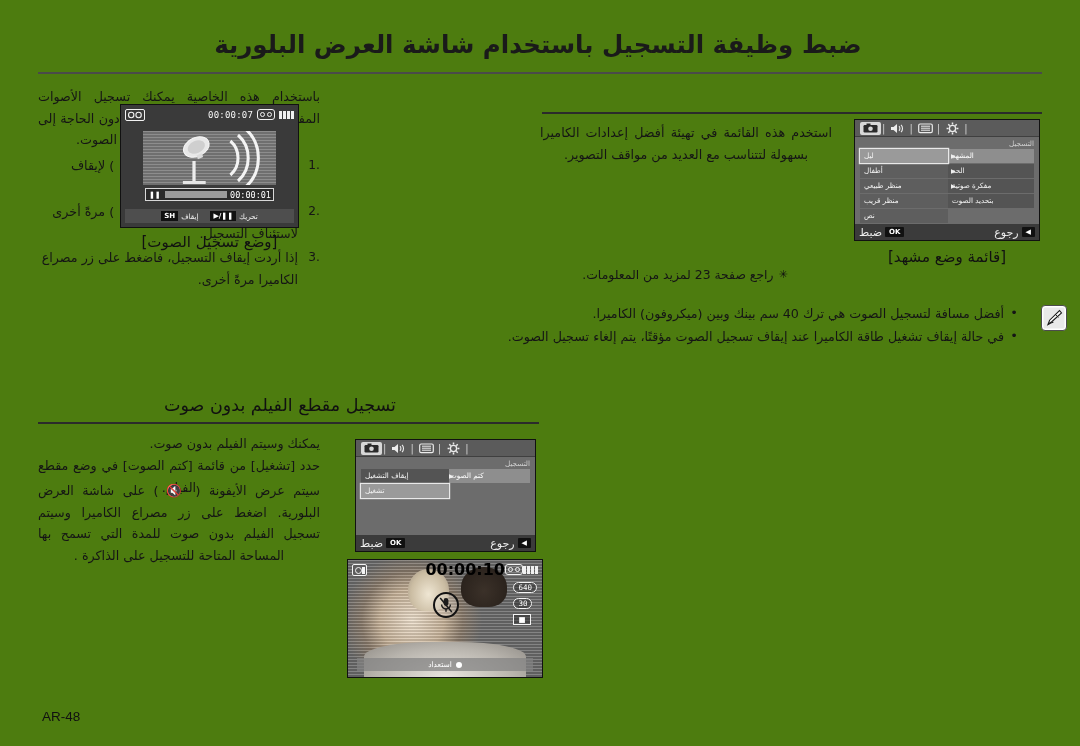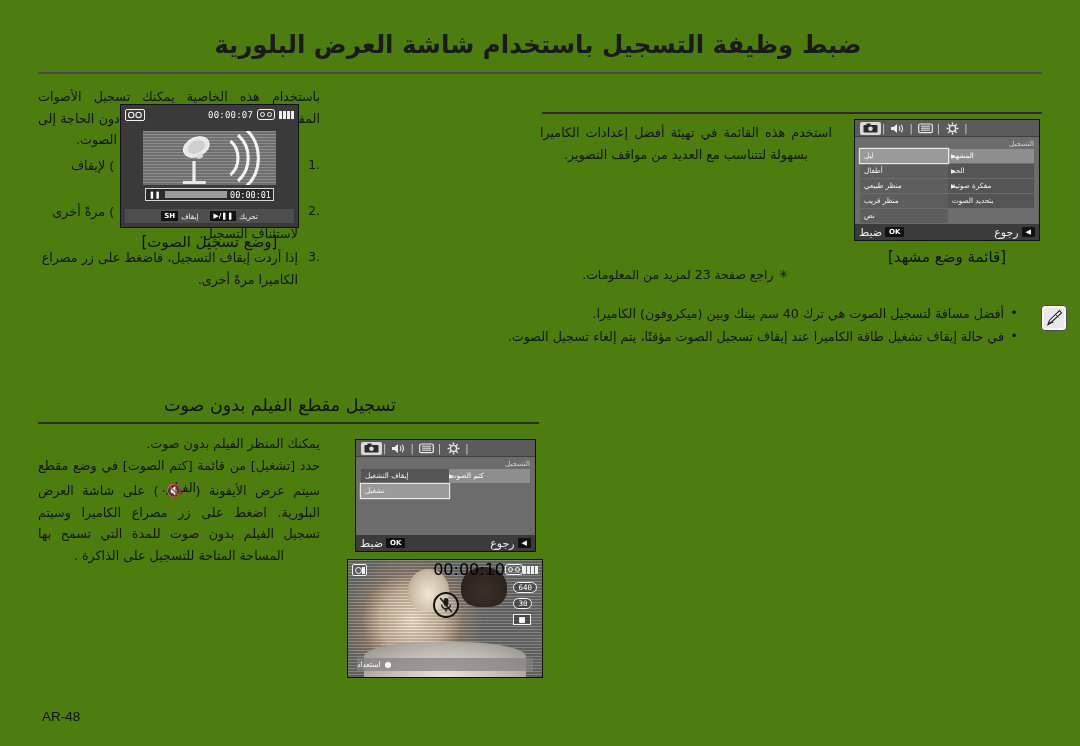--- a/index.html
+++ b/index.html
@@ -297,21 +297,21 @@
     font-size:7.5px; padding:0 4px; background:rgba(40,40,40,.45);
     font-family:"DejaVu Sans Mono", monospace;
   }
   .sq {
     border:1.2px solid #f4f4f4; color:#fff; font-size:7.5px;
     padding:0px 4px; background:rgba(40,40,40,.45);
   }
   .movie-botbar {
     position:absolute; left:9px; right:9px; bottom:6px; height:13px;
     background:rgba(130,130,130,.72);
-    display:flex; align-items:center; justify-content:flex-end; gap:4px;
+    display:flex; align-items:center; justify-content:center; gap:4px;
   }
   .movie-botbar .rec { width:6px;height:6px;border-radius:50%;background:#fff; }
   .movie-botbar .lbl { font-size:7.5px; color:#fff; }
 
   
   .folio {
     position: absolute;
     left: 42px; bottom: 22px;
     font-size: 13.5px;
     color: #111;
@@ -517,21 +517,21 @@
         <span class="lbl">إيقاف</span>
         <span class="keyk">SH</span>
       </span>
     </div>
   </div>
   <div class="caption" style="right:781px; top:233px; width:179px;">[وضع تسجيل الصوت]</div>
 
   <div class="sec-head" style="right:560px; top:395px; width:480px; text-align:center;">تسجيل مقطع الفيلم بدون صوت</div>
   <div class="sec-rule" style="right:541px; top:422px; width:501px;"></div>
 
-  <div class="body-text rightalign" style="right:760px; top:433px; width:282px;">يمكنك المنظر الفيلم بدون صوت.</div>
+  <div class="body-text rightalign" style="right:760px; top:433px; width:282px;">يمكنك وسيتم الفيلم بدون صوت.</div>
   <div class="body-text" style="right:760px; top:455px; width:282px;">حدد [تشغيل] من قائمة [كتم الصوت] في وضع مقطع الفيلم.</div>
   <div class="body-text" style="right:760px; top:480px; width:282px;">سيتم عرض الأيفونة ( 🔇 ) على شاشة العرض البلورية. اضغط على زر مصراع الكاميرا وسيتم تسجيل الفيلم بدون صوت للمدة التي تسمح بها المساحة المتاحة للتسجيل على الذاكرة .</div>
 
   <div class="lcd" style="right:544px; top:439px; width:181px; height:113px;">
     <div class="tabbar">
       <span class="tab active">
         <svg width="15" height="10" viewBox="0 0 15 10">
             <rect x="0.5" y="2" width="14" height="7.5" rx="1.2" fill="#2a2a2a"></rect>
             <rect x="3.5" y="0.5" width="4" height="2" fill="#2a2a2a"></rect>
             <circle cx="7.5" cy="5.8" r="2.3" fill="#d8d8d8"></circle>
@@ -595,21 +595,21 @@
 
   <div class="lcd-movie" style="right:537px; top:559px; width:196px; height:119px;">
     <div class="scan">
       <div class="hair-l"></div>
       <div class="hair-r"></div>
       <div class="shoulder"></div>
     </div>
 
     <div class="movie-topbar">
       <span class="cam-icon"></span>
-      <span style="display:flex;align-items:center;">
+      <span style="display:flex;align-items:center;font-weight:bold;">
         <span class="time">00:00:10</span>
         <span class="tl-icon">
             <b></b>
             <b></b>
           </span>
         <span class="batt">
             <i></i>
             <i></i>
             <i></i>
             <i></i>

